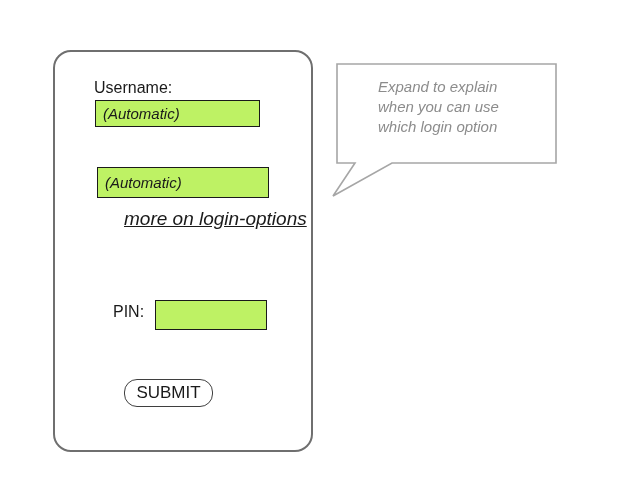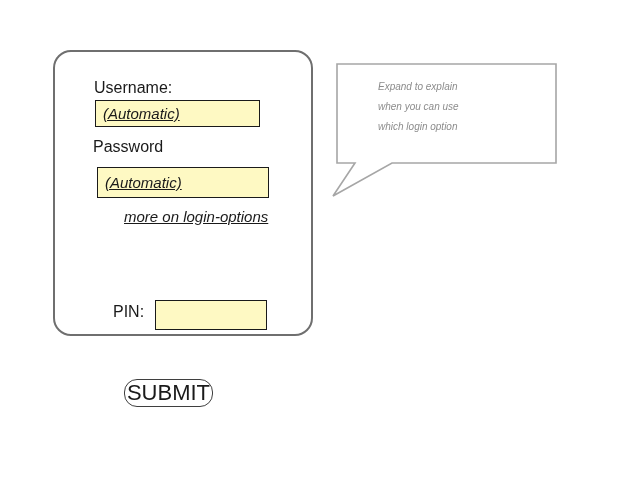--- a/index.html
+++ b/index.html
@@ -9,21 +9,21 @@
     position: relative;
     overflow: hidden;
     font-family: "Liberation Sans", sans-serif;
     color: var(--ink, #1a1a1a);
   }
 
   
   .panel {
     position: absolute;
     left: 53px; top: 50px;
-    width: 260px; height: 286px;
+    width: 260px; height: 402px;
     box-sizing: border-box;
     border: 2px solid var(--panel-border, #6f6f6f);
     border-radius: 18px;
     background: #ffffff;
   }
   .panel .lbl {
     position: absolute;
     font-size: 16px;
     line-height: 19px;
     white-space: nowrap;
@@ -32,54 +32,53 @@
   .lbl-username { left: 39px; top: 26px; }
   .lbl-password { left: 38px; top: 85px; }
   .lbl-orpin    { left: 41px; top: 210px; }
   .lbl-pin      { left: 58px; top: 250px; }
 
   .wirebox {
     position: absolute;
     box-sizing: border-box;
     border: 1.5px solid var(--input-border, #1a1a1a);
     border-radius: 0;
-    background: #fef9c3;
+    background: #bef264;
     font-family: "Liberation Sans", sans-serif;
     font-size: 15px;
     font-style: italic;
     color: var(--ink, #1a1a1a);
     padding: 0 0 0 7px;
     outline: none;
-    text-decoration: underline;
   }
   .in-username { left: 40px; top: 48px;  width: 165px; height: 27px; }
   .in-password { left: 42px; top: 115px; width: 172px; height: 31px; }
   .in-pin      { left: 100px; top: 248px; width: 112px; height: 30px; font-style: normal; }
 
   .more-link {
     position: absolute;
     left: 69px; top: 156px;
-    font-size: 15px;
+    font-size: 19px;
     font-style: italic;
     text-decoration: underline;
     color: var(--ink, #1a1a1a);
     white-space: nowrap;
     cursor: pointer;
   }
 
   .submit-btn {
     position: absolute;
     left: 69px; top: 327px;
     width: 89px; height: 28px;
     box-sizing: border-box;
     border: 1.5px solid var(--button-border, #3f3f3f);
     border-radius: 13px;
     background: #ffffff;
     font-family: "Liberation Sans", sans-serif;
-    font-size: 22px;
+    font-size: 17px;
     color: var(--ink, #1a1a1a);
     padding: 0;
     cursor: pointer;
     line-height: 24px;
   }
 
   
   .callout-svg {
     position: absolute;
     left: 330px; top: 60px;
@@ -88,37 +87,36 @@
   .callout-svg path {
     fill: #ffffff;
     stroke: var(--callout-border, #a6a6a6);
     stroke-width: 1.6;
     stroke-linejoin: miter;
   }
   .callout-text {
     position: absolute;
     left: 378px; top: 77px;
     width: 165px;
-    font-size: 10px;
+    font-size: 15px;
     font-style: italic;
     line-height: 20px;
     color: var(--callout-text, #8c8c8c);
     white-space: pre-line;
   }
 </style>
 </head>
 <body>
 
 <div class="panel">
 
   <div class="lbl lbl-username">Username:</div>
 
   <input type="text" class="wirebox in-username" value="(Automatic)" style="">
 
-  <div class="lbl lbl-password">Password</div>
 
   <input type="text" class="wirebox in-password" value="(Automatic)" style="">
 
   <a class="more-link">more on login-options</a>
 
 
   <div class="lbl lbl-pin">PIN:</div>
 
   <input type="text" class="wirebox in-pin" value="" style="">
 

